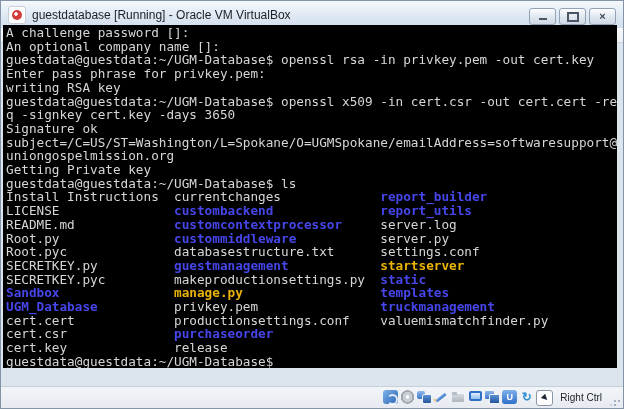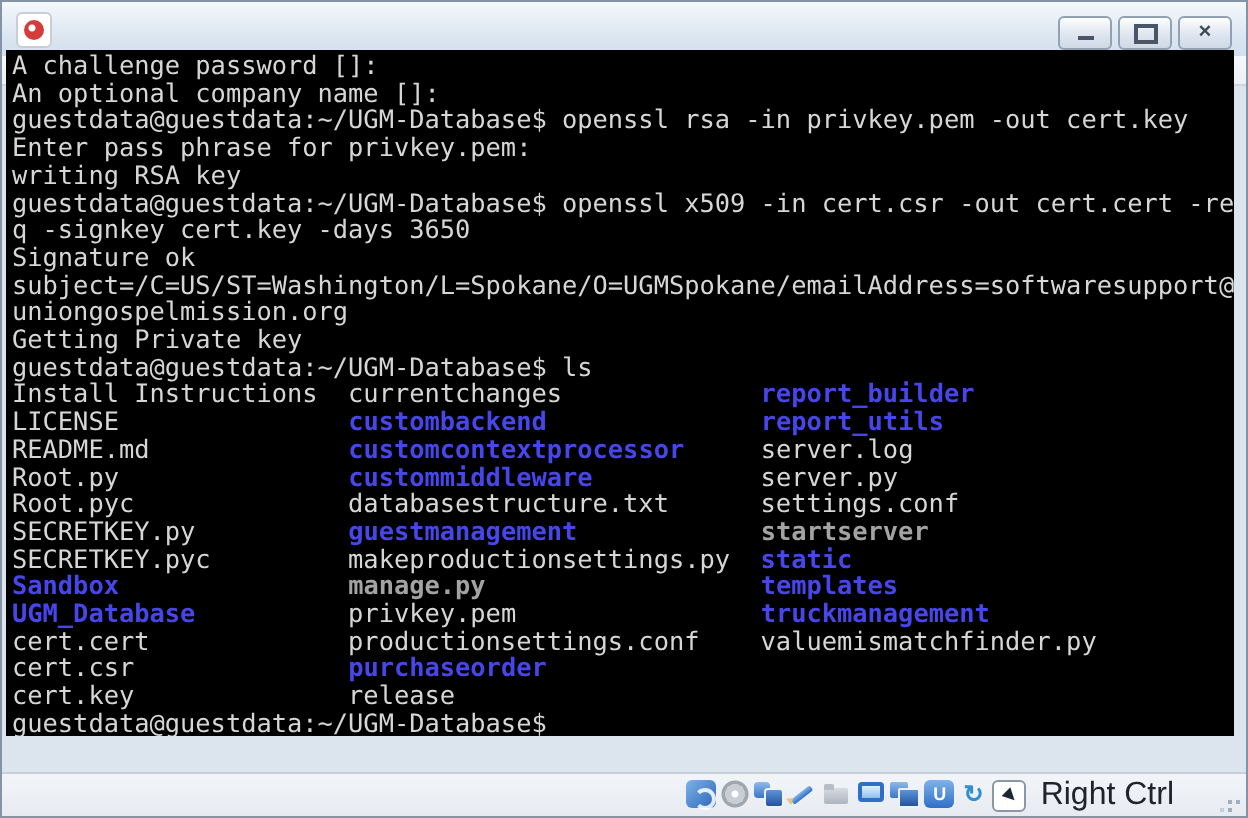--- a/index.html
+++ b/index.html
@@ -28,21 +28,21 @@
     display:flex;align-items:center;padding-left:8px;
     border-bottom:1px solid #cdd6e0;}
   .menu-item{font-size:10px;color:#5d6268;padding:0 9px 0 0;margin-right:6px;line-height:14px;margin-top:21px;}
   
   .terminal{position:absolute;top:24px;left:2px;width:614px;height:343px;
     background:#000;overflow:hidden;cursor:default;}
   .term-inner{font-family:"DejaVu Sans Mono","Liberation Mono",monospace;
     font-size:12.7px;line-height:13.7px;white-space:pre;padding:1px 0 0 3px;}
   .c-d{color:#d6d6d6;}
   .c-b{color:#4646ea;font-weight:bold;text-align:center;}
-  .c-g{color:#a3a3a3;font-weight:bold;}
+  .c-g{color:#eab308;font-weight:bold;}
   
   .statusbar{position:absolute;top:385px;left:0;right:0;height:21px;
     background:linear-gradient(#f2f5f8,#e7ebf1);border-top:1px solid #c6cfda;
     display:flex;align-items:center;justify-content:flex-end;padding-right:6px;gap:2px;}
   .sic{width:15px;height:14px;position:relative;display:inline-flex;
     align-items:center;justify-content:center;font-size:10px;flex:0 0 auto;}
   .hard-disk-icon{background:linear-gradient(135deg,#7fb2e8,#2b66b8);border-radius:3px;}
   .hard-disk-icon::after{content:"";position:absolute;left:4px;top:4px;width:7px;height:7px;
     border:2px solid rgba(255,255,255,.85);border-left-color:transparent;border-radius:50%;}
   .optical-disc-icon{background:radial-gradient(circle at 50% 50%,#fff 0 1.5px,#c9ced4 2px 5px,#a0a7af 5px 6.5px,transparent 7px);}
@@ -64,33 +64,34 @@
     background:linear-gradient(#8fb9ea,#3a76c9);border-radius:1px;}
   .seamless-windows-icon::after{content:"";position:absolute;right:0;bottom:0;width:9px;height:8px;
     background:linear-gradient(#5b94d6,#24549c);border-radius:1px;border:1px solid #eef2f6;}
   .usb-icon{background:linear-gradient(#7fb2e8,#2f6fc8);border-radius:3px;
     color:#fff;font-weight:bold;font-size:9px;}
   .features-icon{color:#2f8fd0;font-weight:bold;font-size:12px;}
   .features-icon span{display:inline-block;}
   .mouse-integration-icon{background:#fff;border:1px solid #8a97a6;border-radius:3px;}
   .mouse-integration-icon span{display:inline-block;transform:rotate(45deg);
     font-size:8px;color:#1c2633;line-height:1;}
-  .host-key-label{font-size:16px;color:#20242a;margin:0 16px 0 5px;white-space:nowrap;text-align:right;}
+  .host-key-label{font-size:10px;color:#20242a;margin:0 1px 0 5px;white-space:nowrap;text-align:right;}
   .resize-grip{width:12px;height:12px;position:relative;align-self:flex-end;margin-bottom:1px;}
   .resize-grip::before{content:"";position:absolute;right:1px;bottom:1px;width:2px;height:2px;
     background:#9fb0c2;box-shadow:-4px 4px 0 #9fb0c2,4px -4px 0 0 #9fb0c2,0 0 0 #9fb0c2,
     -4px 0 0 #c3cfdb,0 4px 0 #c3cfdb,0 -4px 0 #9fb0c2;}
 </style>
 </head>
 <body>
 
 <div class="window">
 
   <div class="titlebar">
     <div class="vbox-icon"></div>
+    <div class="title-text">guestdatabase [Running] - Oracle VM VirtualBox</div>
     <div class="winbtns">
       <div class="wbtn">
           <div class="bar"></div>
         </div>
       <div class="wbtn">
           <div class="box"></div>
         </div>
       <div class="wbtn">
           <div class="x">×</div>
         </div>

